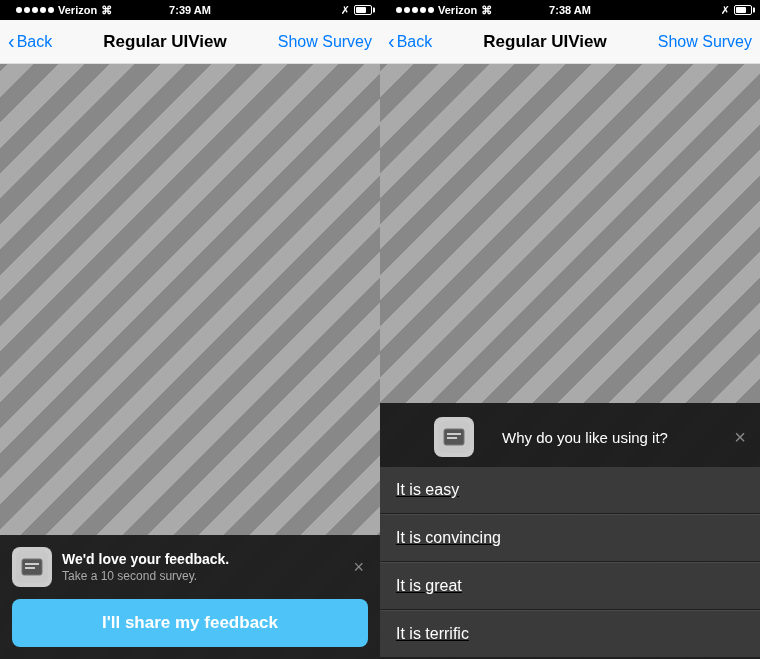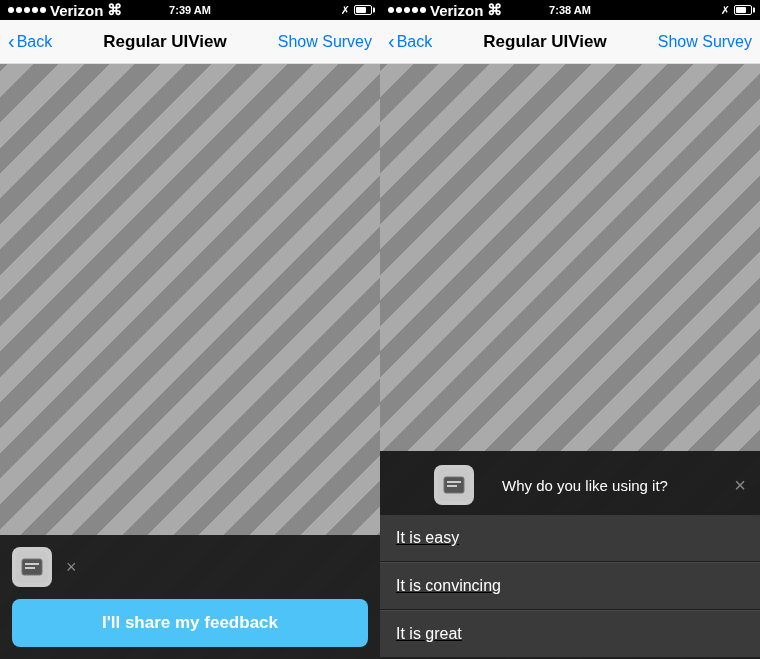--- a/index.html
+++ b/index.html
@@ -29,23 +29,24 @@
       align-items: center;
       justify-content: space-between;
       padding: 0 8px;
       flex-shrink: 0;
       z-index: 10;
     }
     .status-bar-left {
       display: flex;
       align-items: center;
       gap: 4px;
-      font-size: 15px;
+      font-size: 11px;
       color: #fff;
       font-weight: 600;
+      margin-left: 8px;
     }
     .status-bar-center {
       font-size: 11px;
       color: #fff;
       font-weight: 700;
       position: absolute;
       left: 50%;
       transform: translateX(-50%);
     }
     .status-bar-right {
@@ -297,20 +298,24 @@
 
     <div class="feedback-banner">
       <div class="feedback-top">
         <div class="app-icon-small">
           <svg viewBox="0 0 32 32">
             <rect width="32" height="32" rx="6" fill="#c8c8c8"></rect>
             <rect x="6" y="8" width="20" height="16" rx="2" fill="#555" stroke="#777" stroke-width="1"></rect>
             <rect x="9" y="12" width="14" height="2" fill="#ccc"></rect>
             <rect x="9" y="16" width="10" height="2" fill="#ccc"></rect>
           </svg>
+        </div>
+        <div class="feedback-text">
+          <div class="feedback-title">We'd love your feedback.</div>
+          <div class="feedback-subtitle">Take a 10 second survey.</div>
         </div>
         <div class="feedback-close">×</div>
       </div>
       <div class="feedback-button">I'll share my feedback</div>
     </div>
   </div>
 
 </div>
 
 <div class="phone-screen">
@@ -358,17 +363,18 @@
             <rect x="9" y="16" width="10" height="2" fill="#ccc"></rect>
           </svg>
         </div>
         <div class="survey-question">Why do you like using it?</div>
         <div class="survey-close">×</div>
       </div>
       <div class="survey-options">
         <div class="survey-option">It is easy</div>
         <div class="survey-option">It is convincing</div>
         <div class="survey-option">It is great</div>
+        <div class="survey-option">It is terrific</div>
       </div>
     </div>
   </div>
 
 </div>
 
 </body></html>

